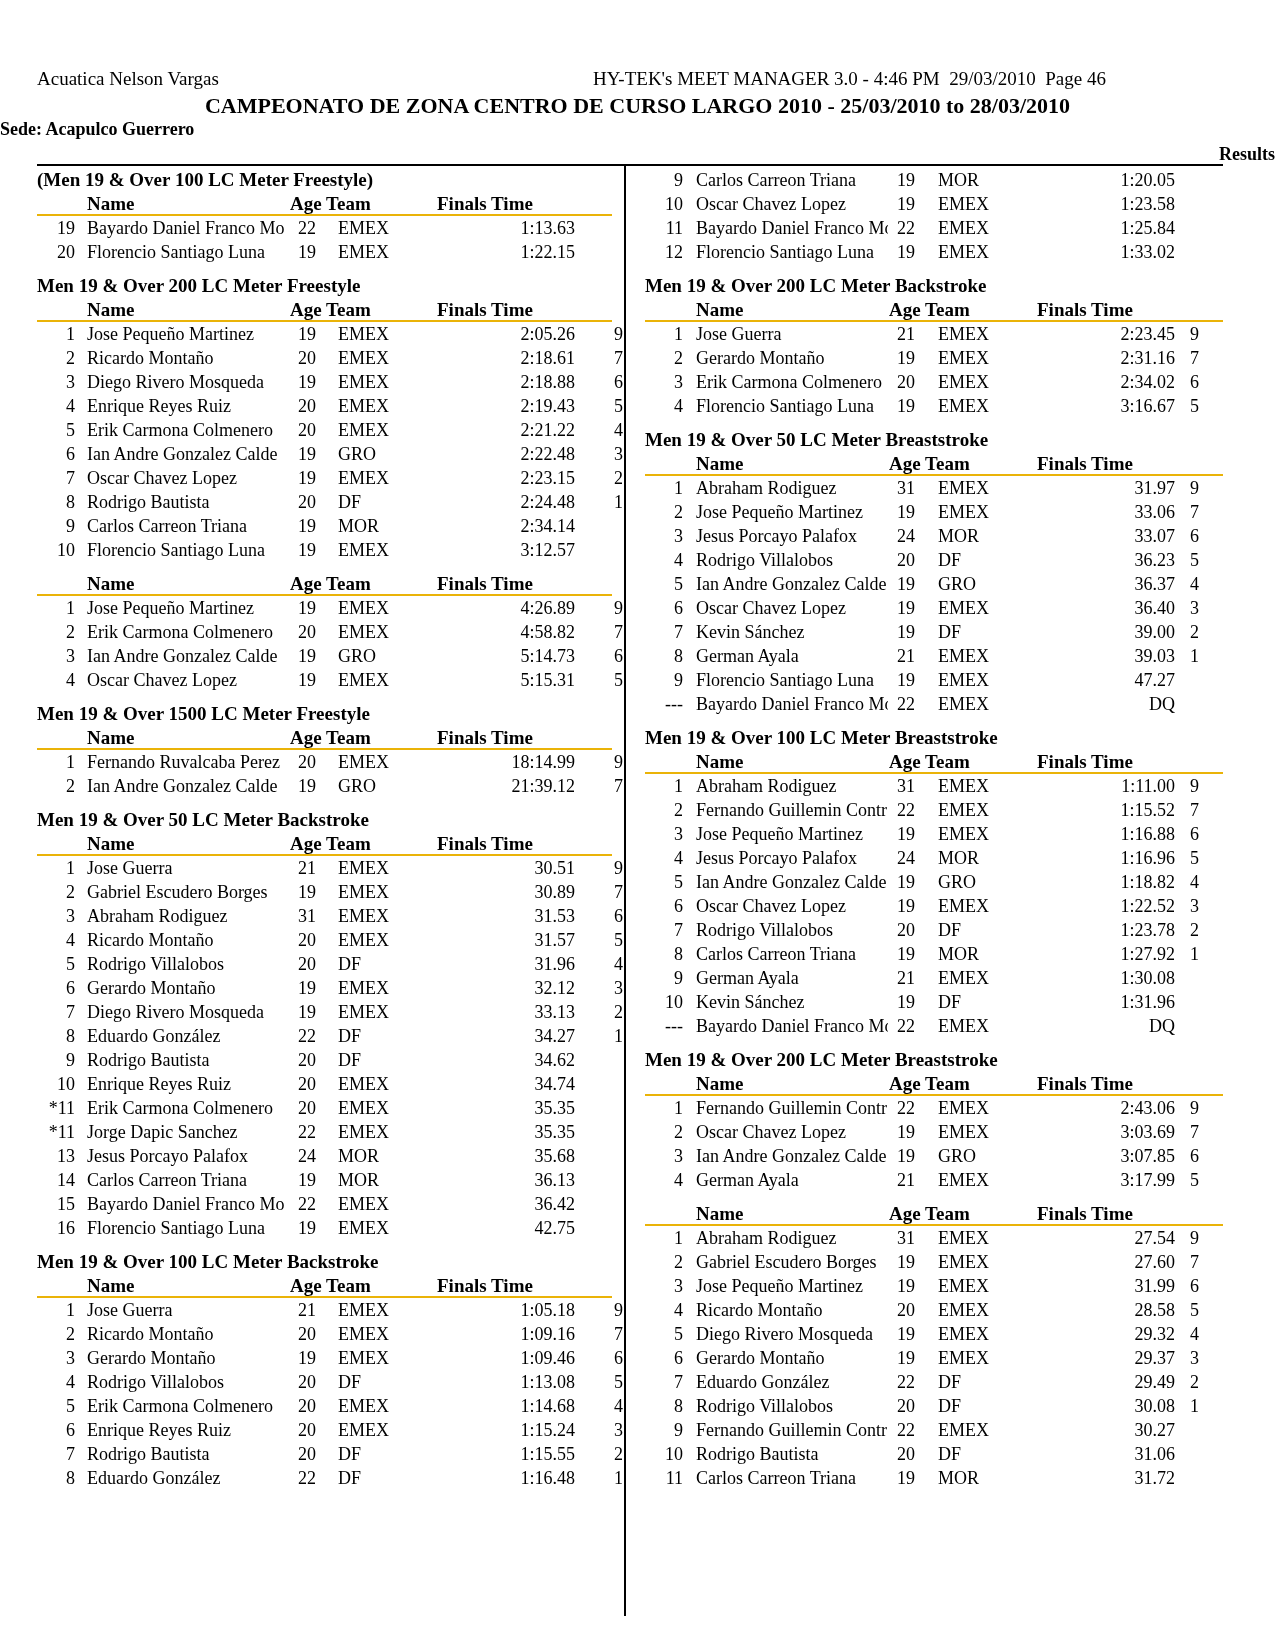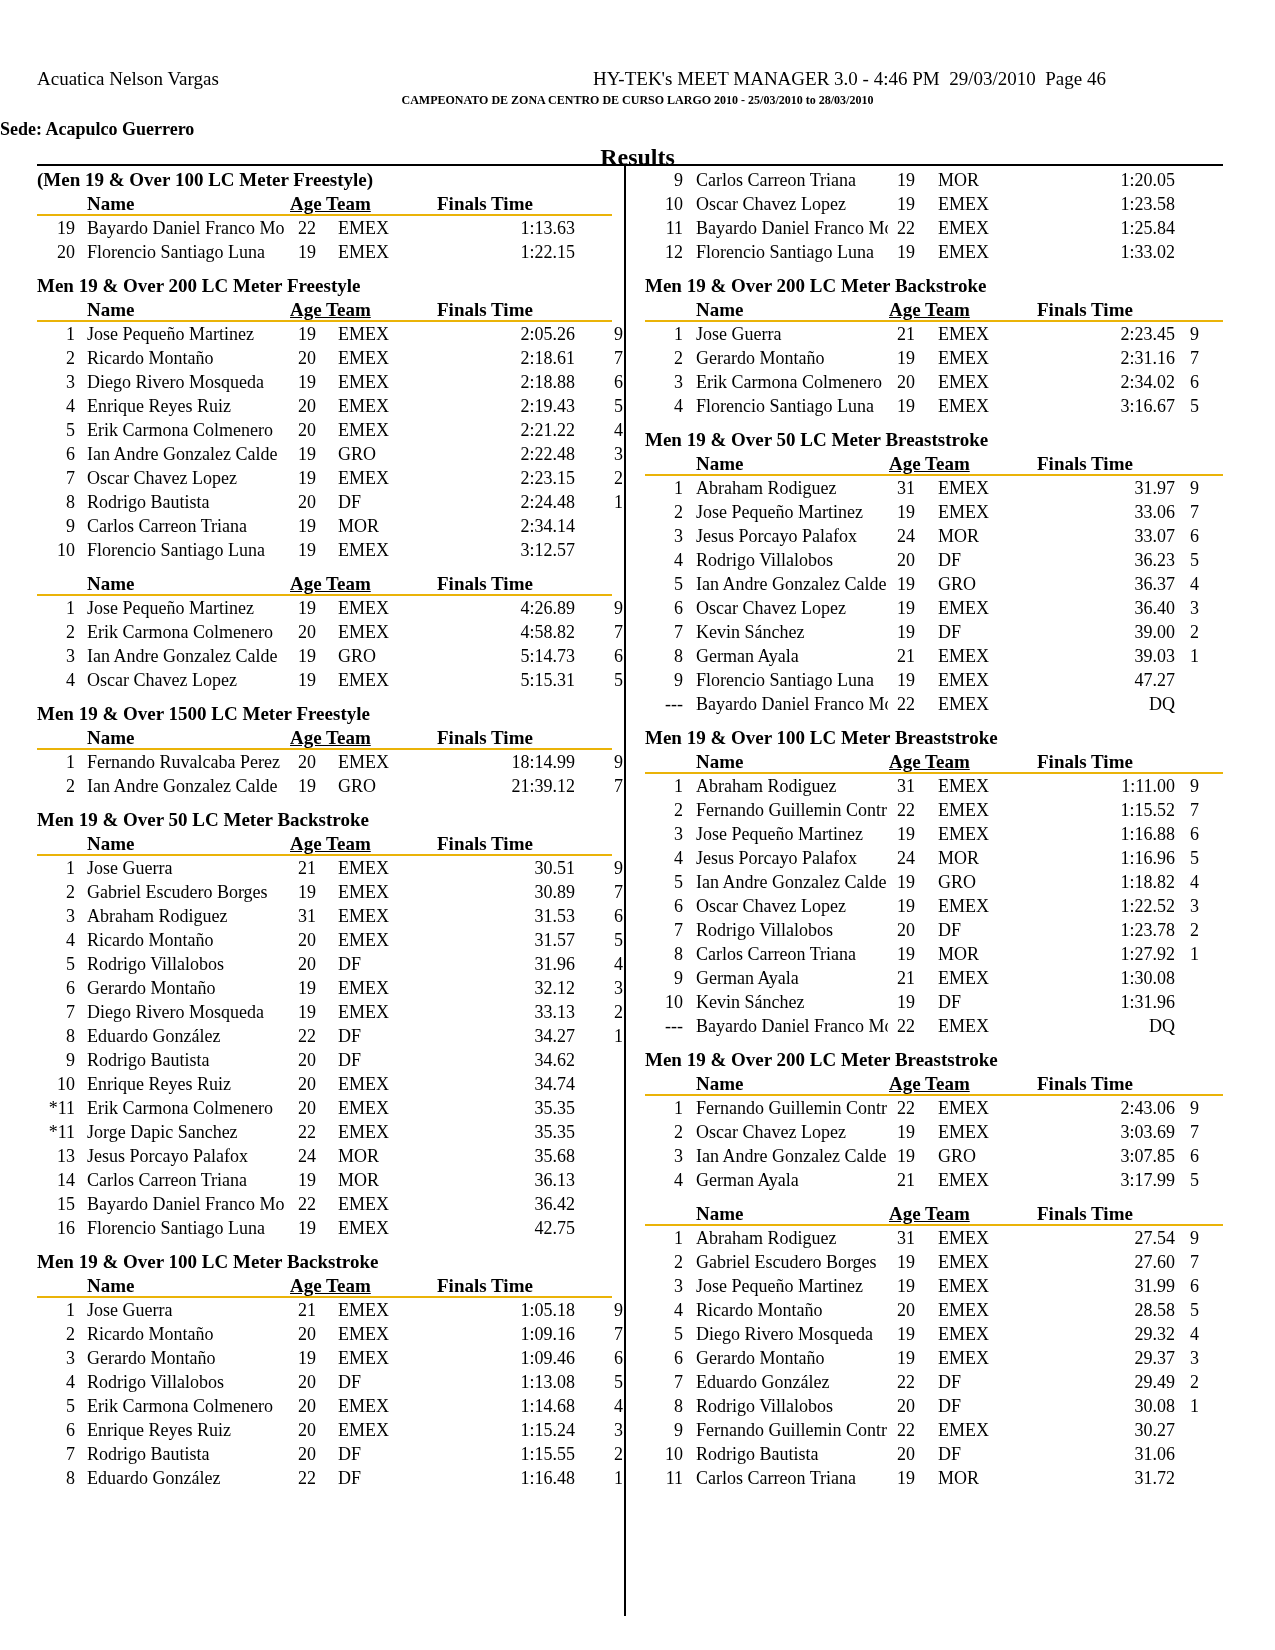--- a/index.html
+++ b/index.html
@@ -1,41 +1,41 @@
 <!DOCTYPE html>
 <html><head>
 <meta charset="utf-8">
 <style>
   html, body { margin: 0; padding: 0; background: #ffffff; }
   body { width: 1275px; height: 1650px; position: relative; overflow: hidden;
          font-family: "Liberation Serif", "DejaVu Serif", serif; color: #000; }
   .hdr-left { position: absolute; left: 37px; top: 68px; font-size: 19px; }
   .hdr-right { position: absolute; left: 593px; top: 68px; font-size: 19px; white-space: pre; }
-  .hdr-title { position: absolute; left: 0; width: 1275px; top: 93px; text-align: center; font-size: 12px; font-weight: bold; }
+  .hdr-title { position: absolute; left: 0; width: 1275px; top: 93px; text-align: center; font-size: 22px; font-weight: bold; }
   .hdr-sede { position: absolute; left: 0; width: 1275px; top: 119px; text-align: left; font-size: 18px; font-weight: bold; }
-  .hdr-results { position: absolute; left: 0; width: 1275px; top: 144px; text-align: center; font-size: 24px; font-weight: bold; }
+  .hdr-results { position: absolute; left: 0; width: 1275px; top: 144px; text-align: right; font-size: 18px; font-weight: bold; }
   .top-rule { position: absolute; left: 37px; top: 164px; width: 1186px; height: 2px; background: #000; }
   .col-divider { position: absolute; left: 624px; top: 166px; width: 2px; height: 1450px; background: #000; }
   .col { position: absolute; top: 168px; width: 575px; }
   .col-left { left: 37px; width: 575px; }
   .col-right { left: 645px; width: 578px; }
   .event { margin-bottom: 10px; }
   .event-title { font-size: 19px; font-weight: bold; height: 24px; line-height: 24px; white-space: nowrap; }
   .thead { position: relative; height: 22px; font-size: 19px; font-weight: bold; border-bottom: 2px solid #eab308; }
   .thead span { position: absolute; top: 0; line-height: 24px; white-space: nowrap; }
   .row { position: relative; height: 24px; font-size: 18px; white-space: nowrap; }
   .row span { position: absolute; top: 0; line-height: 24px; }
   .c-place { left: 0; width: 38px; text-align: right; }
   .c-name { left: 50px; width: 200px; overflow: hidden; }
   .c-age { left: 253px; width: 26px; text-align: right; }
   .c-team { left: 301px; }
   .c-time { left: 400px; width: 138px; text-align: right; }
   .c-pts { left: 572px; width: 14px; text-align: right; }
   .h-name { left: 50px; }
-  .h-age { left: 253px; text-decoration: underline; }
+  .h-age { left: 253px; }
   .h-time { left: 400px; }
   .col-right .c-place { left: 0; width: 38px; }
   .col-right .c-name { left: 51px; width: 192px; }
   .col-right .c-age { left: 244px; }
   .col-right .c-team { left: 293px; }
   .col-right .c-time { left: 392px; width: 138px; }
   .col-right .c-pts { left: 540px; }
   .col-right .h-name { left: 51px; }
   .col-right .h-age { left: 244px; }
   .col-right .h-time { left: 392px; }

